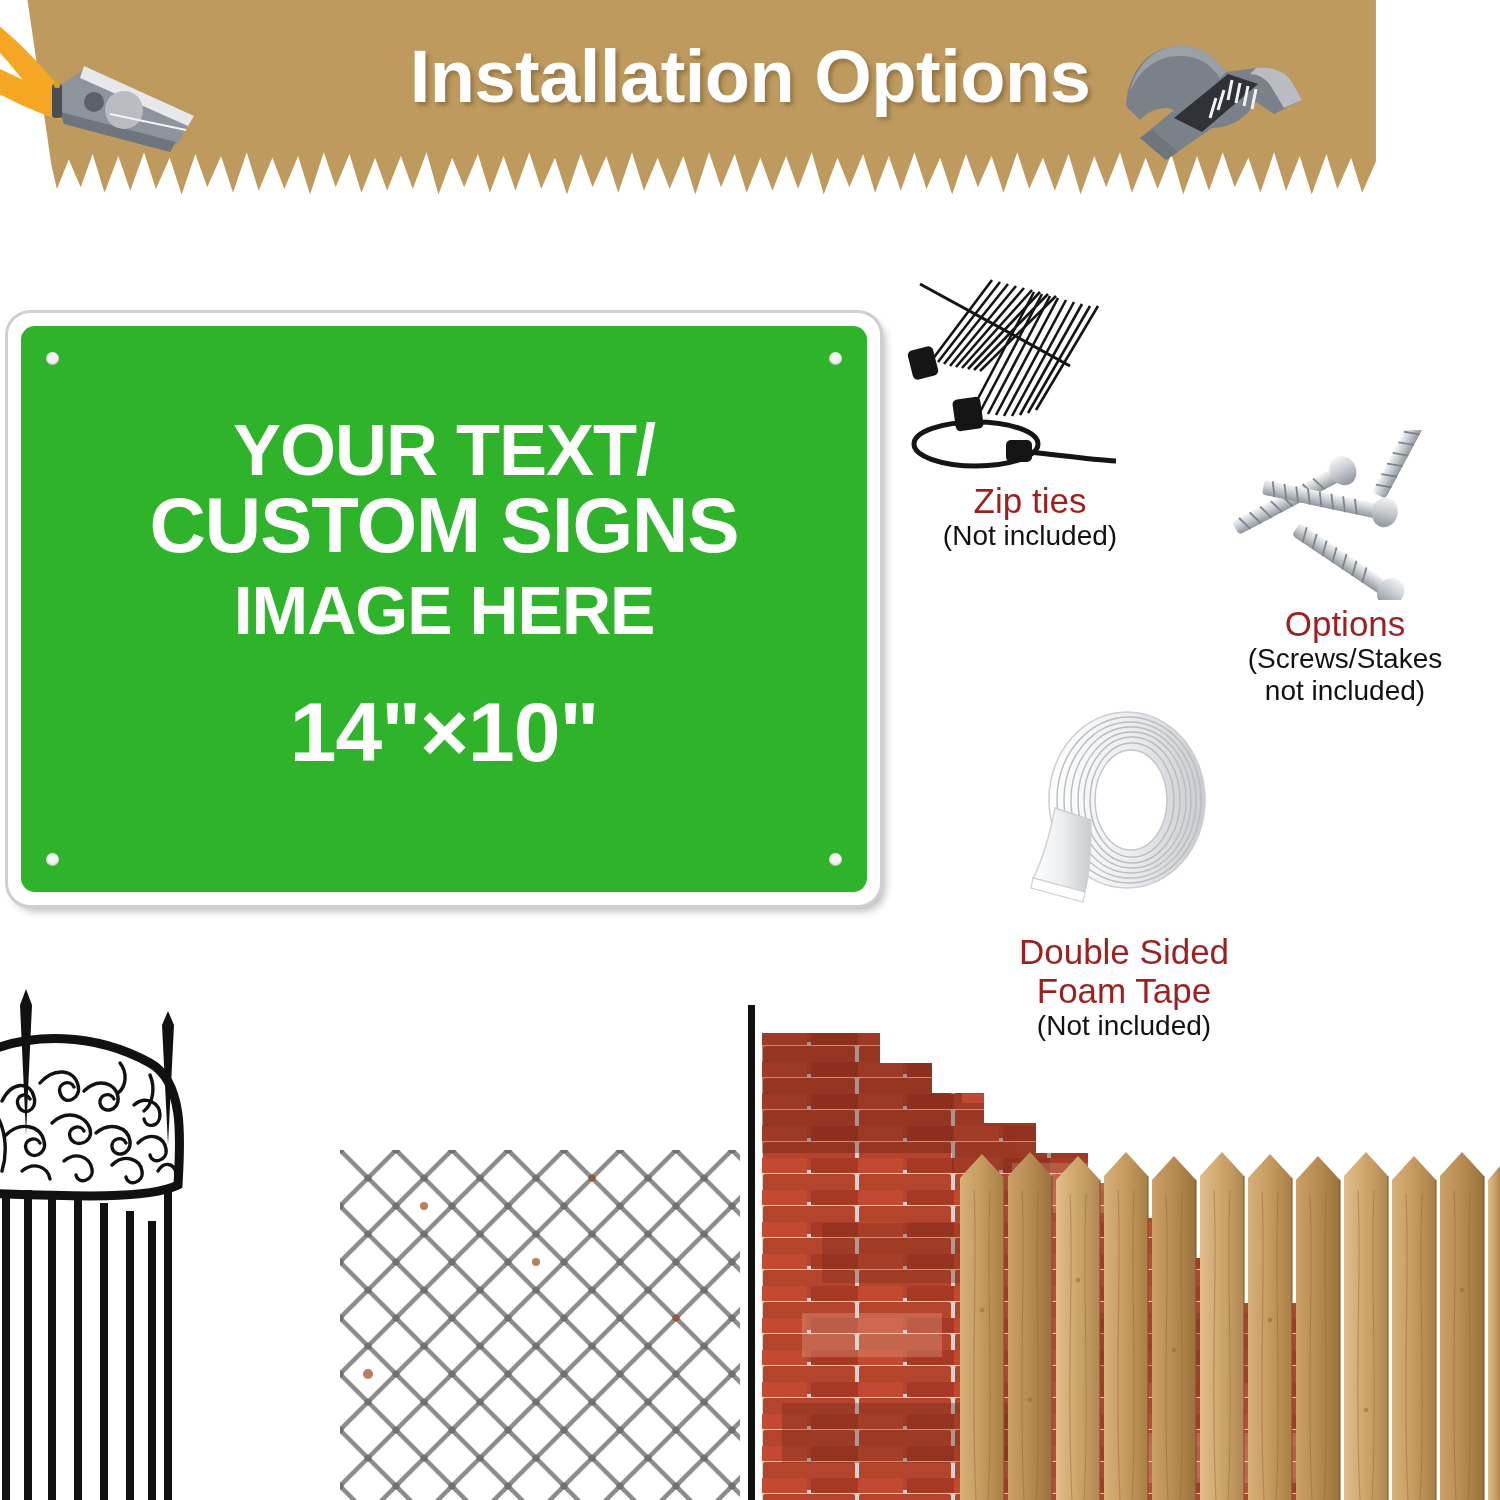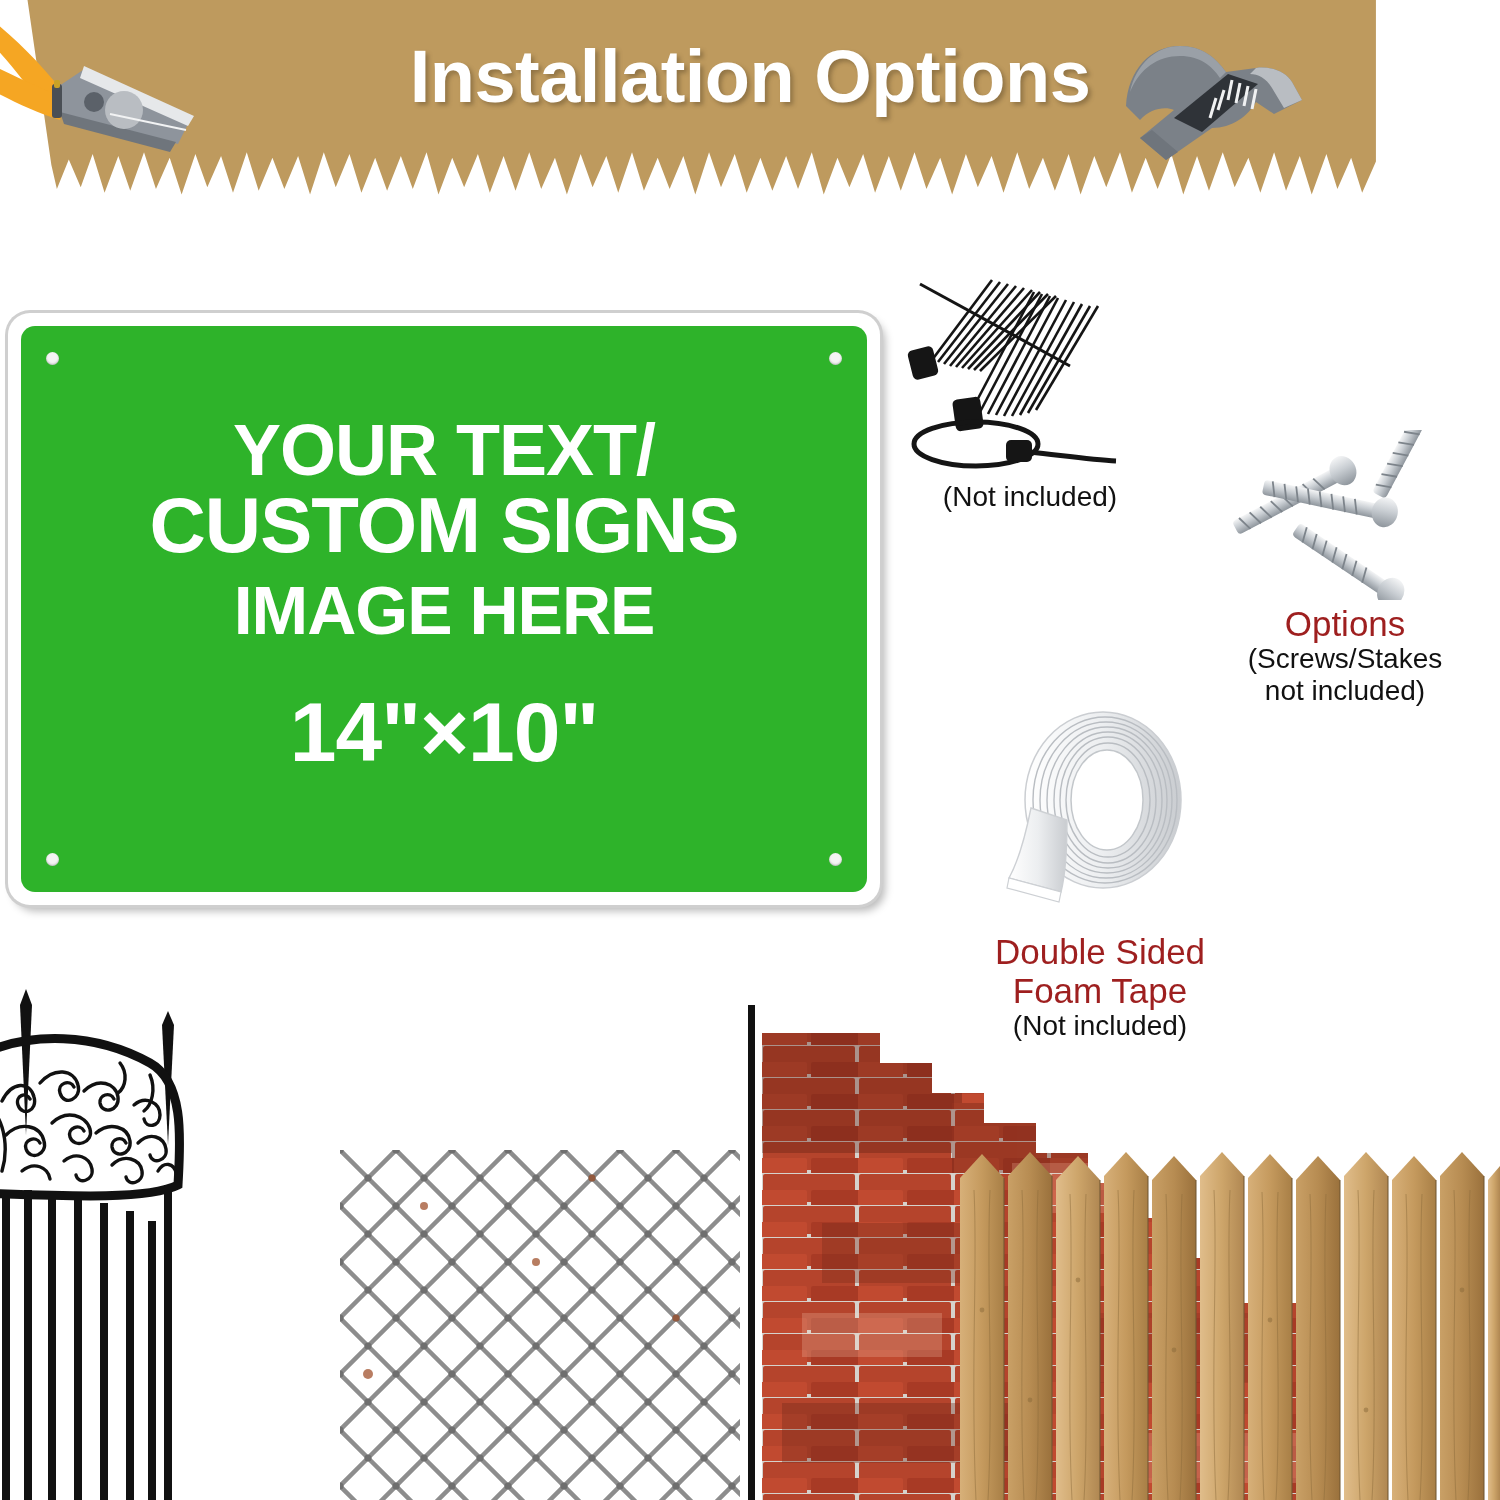--- a/index.html
+++ b/index.html
@@ -36,21 +36,21 @@
   #sign-line3{font-size:68px;margin-top:12px;letter-spacing:-1px;}
   #sign-line4{font-size:84px;margin-top:46px;letter-spacing:-1px;}
 
   
   .accessory{position:absolute;text-align:center;}
   .acc-title{color:#9e1f1f;font-size:35px;line-height:1.12;white-space:pre-line;}
   .acc-note{color:#111;font-size:28px;line-height:1.14;white-space:pre-line;}
 
   #accessory-zipties{left:860px;top:262px;width:340px;}
   #accessory-screws{left:1195px;top:430px;width:300px;}
-  #accessory-tape{left:940px;top:688px;width:320px;}
+  #accessory-tape{left:964px;top:688px;width:320px;}
 
   .acc-art{position:relative;margin:0 auto;}
 
   
   #bottom-scene{position:absolute;left:0;top:985px;width:1500px;height:515px;}
   #divider-line{position:absolute;left:748px;top:20px;width:7px;height:495px;
      background:#111;}
   #gate-area{position:absolute;left:0;top:0;width:350px;height:515px;}
   #chainlink-area{position:absolute;left:340px;top:165px;width:400px;height:350px;
      overflow:hidden;}
@@ -162,20 +162,21 @@
       <path d="M40,22 L190,104" stroke-width="3"></path>
     </g>
     <rect x="30" y="86" width="26" height="30" rx="5" fill="#151515" transform="rotate(-14 43 101)"></rect>
     <rect x="74" y="136" width="28" height="32" rx="5" fill="#151515" transform="rotate(-8 88 152)"></rect>
     <g fill="none" stroke="#151515" stroke-width="5">
       <ellipse cx="96" cy="182" rx="62" ry="22"></ellipse>
     </g>
     <path d="M150,190 C186,194 212,198 236,199" stroke="#151515" stroke-width="5" fill="none"></path>
     <rect x="126" y="178" width="26" height="22" rx="5" fill="#151515"></rect>
   </svg>
+  <div class="acc-title">Zip ties</div>
   <div class="acc-note">(Not included)</div>
 </div>
 
 <div class="accessory" id="accessory-screws">
   <svg class="acc-art" width="260" height="170" viewBox="0 0 260 170">
     <defs>
       <linearGradient id="mg" x1="0" y1="0" x2="0" y2="1">
         <stop offset="0" stop-color="#f4f5f6"></stop>
           <stop offset=".45" stop-color="#c9ced3"></stop>
         <stop offset="1" stop-color="#8f969d"></stop>

